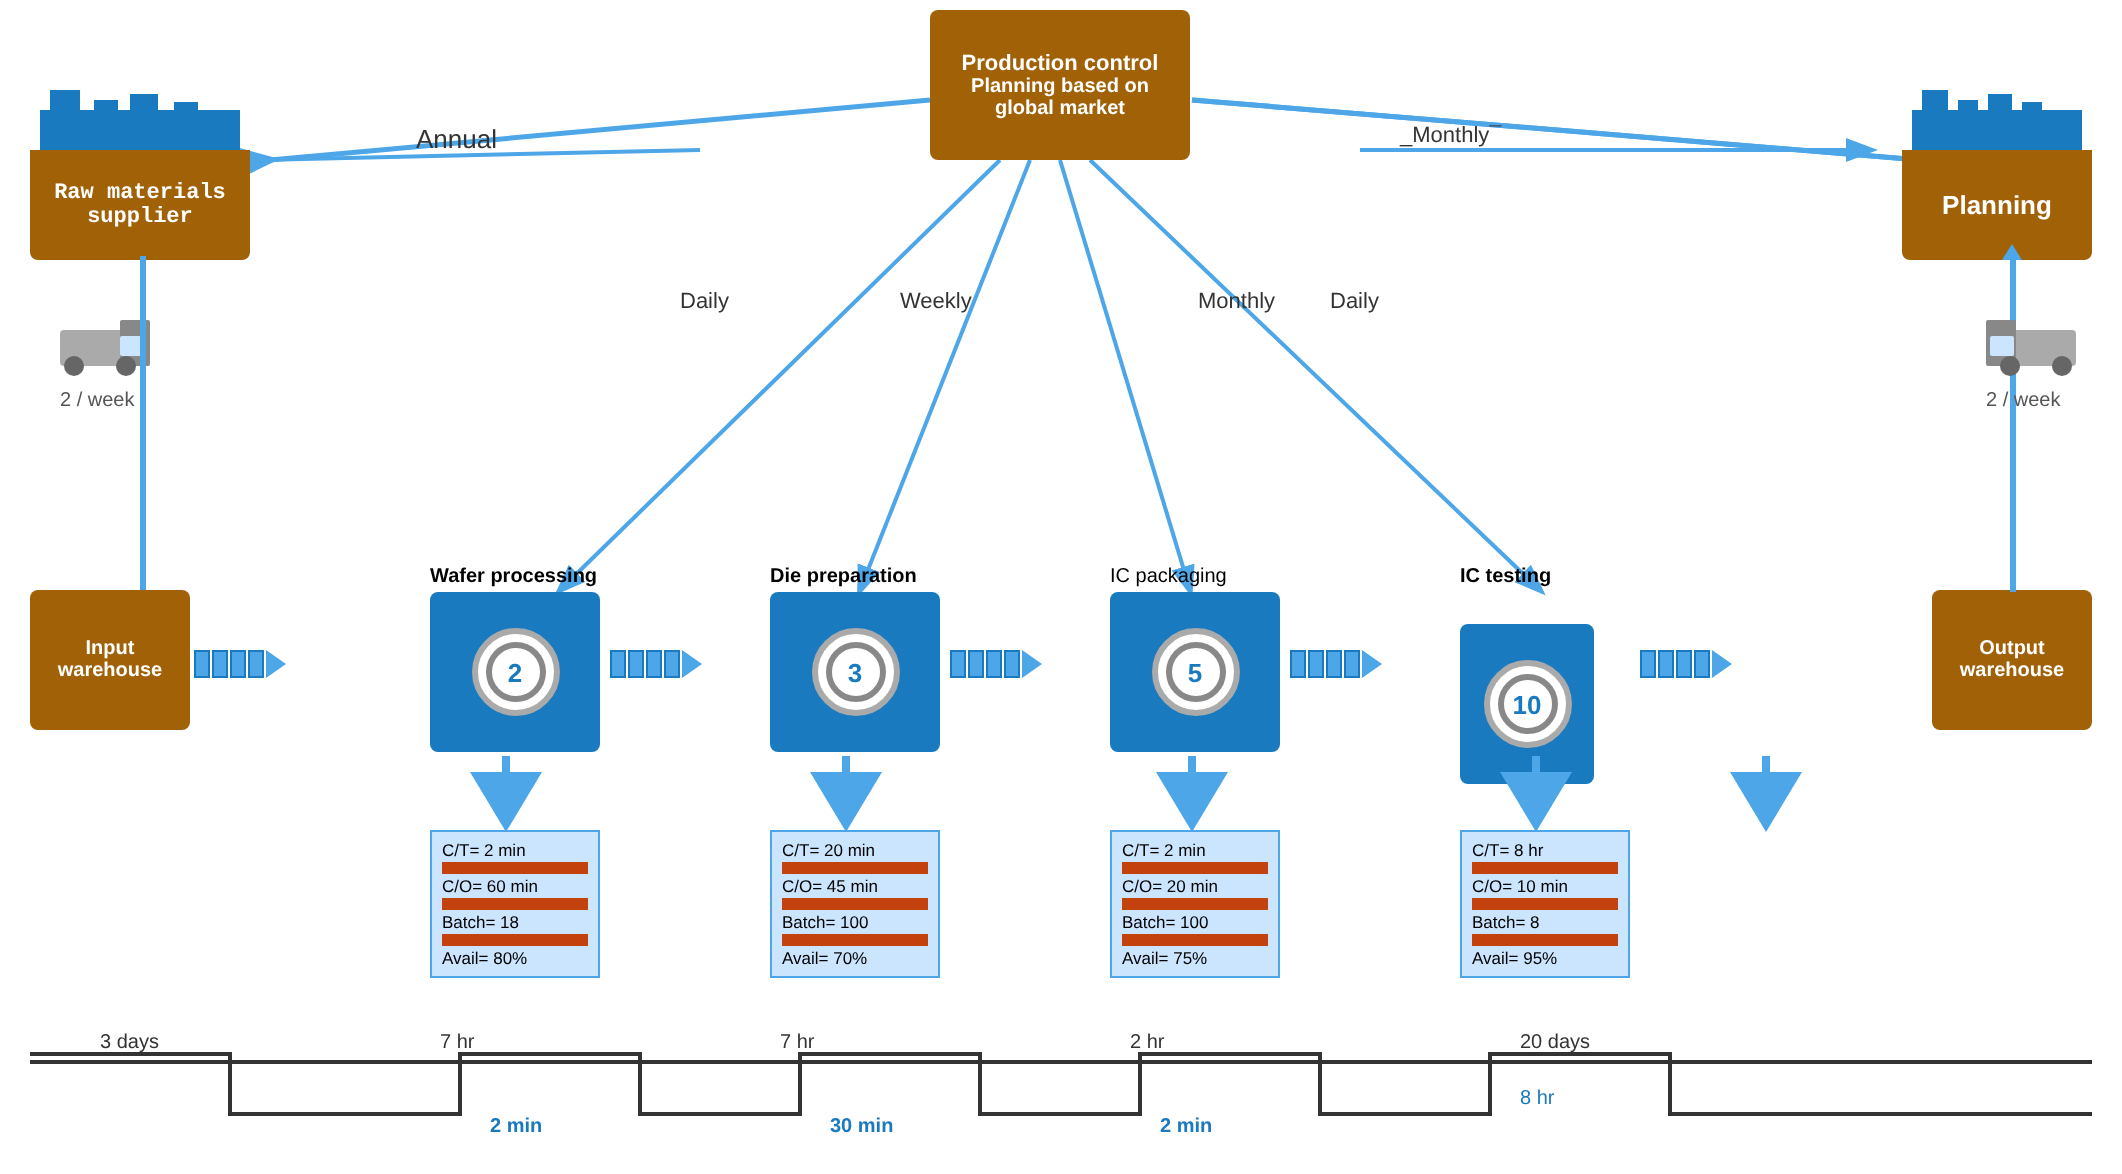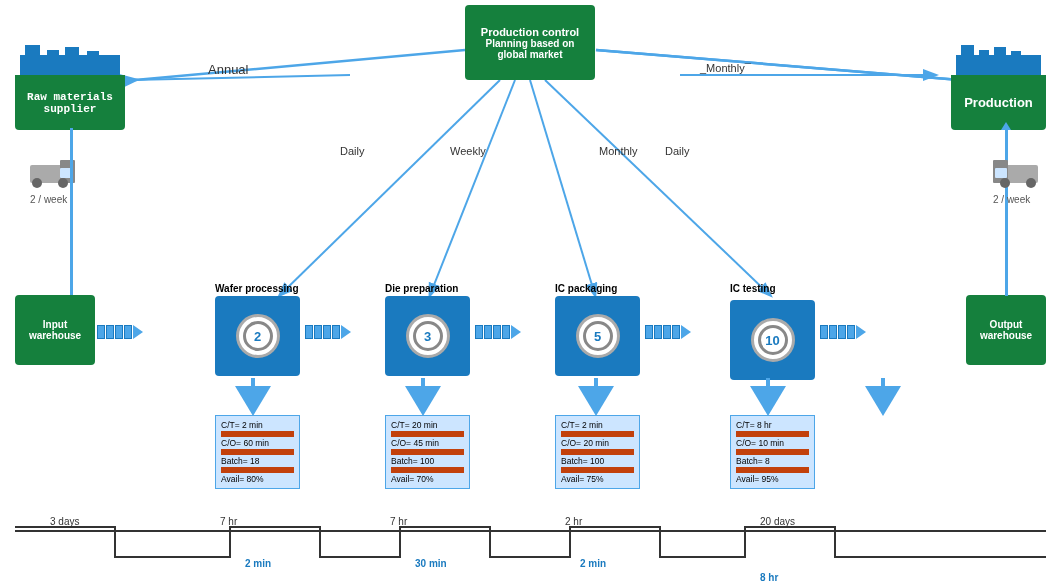--- a/index.html
+++ b/index.html
@@ -12,21 +12,21 @@
       position: relative;
     }
     .diagram {
       position: relative;
       width: 1061px;
       height: 587px;
     }
 
     
     .blue-box {
-      background: #15803d;
+      background: #a16207;
       color: white;
       border-radius: 4px;
       display: flex;
       align-items: center;
       justify-content: center;
       text-align: center;
       font-size: 11px;
       font-weight: bold;
       position: absolute;
     }
@@ -197,21 +197,21 @@
 
   <div style="position:absolute; top:45px; right:15px;">
     <svg width="95" height="30" style="display:block;">
       <rect x="5" y="10" width="85" height="20" fill="#1a7abf"></rect>
       <rect x="10" y="0" width="13" height="20" fill="#1a7abf"></rect>
       <rect x="28" y="5" width="10" height="15" fill="#1a7abf"></rect>
       <rect x="43" y="2" width="12" height="18" fill="#1a7abf"></rect>
       <rect x="60" y="6" width="10" height="14" fill="#1a7abf"></rect>
     </svg>
     <div class="blue-box" style="position:relative; width:95px; height:55px; border-radius:0 0 4px 4px;">
-      <div style="font-size:13px; font-weight:bold;">Production</div>
+      <div style="font-size:13px; font-weight:bold;">Planning</div>
     </div>
   </div>
 
   <div style="position:absolute; top:62px; left:208px; font-size:13px; color:#333;">Annual</div>
 
   <div style="position:absolute; top:62px; left:700px; font-size:11px; color:#333;">_Monthly¯</div>
 
   <div style="position:absolute; top:145px; left:340px; font-size:11px; color:#333;">Daily</div>
   <div style="position:absolute; top:145px; left:450px; font-size:11px; color:#333;">Weekly</div>
   <div style="position:absolute; top:145px; left:555px; font-size:11px; color:#333;margin-left:44px;">Monthly</div>
@@ -299,21 +299,21 @@
 
   <div class="push-arrow" style="position:absolute; top:325px; left:475px;">
     <div class="push-block"></div>
     <div class="push-block"></div>
     <div class="push-block"></div>
     <div class="push-block"></div>
     <div class="push-arrow-head"></div>
   </div>
 
   <div style="position:absolute; top:283px; left:555px;">
-    <div style="font-size:10px; font-weight:bold; color:#000;">IC packaging</div>
+    <div style="font-size:10px; font-weight:normal; color:#000;">IC packaging</div>
     <div style="position:relative; width:85px; height:80px; background:#1a7abf; border-radius:4px; display:flex; align-items:center; justify-content:center; margin-top:2px;">
       <div style="width:44px; height:44px; border-radius:50%; background:white; border:3px solid #aaa; display:flex; align-items:center; justify-content:center; position:relative;">
         <div style="width:30px; height:30px; border-radius:50%; border:3px solid #888; position:absolute;"></div>
         <span style="font-size:13px; font-weight:bold; color:#1a7abf; z-index:2; position:relative;">5</span>
       </div>
     </div>
   </div>
 
   <div style="position:absolute; top:378px; left:578px;">
     <div style="width:4px; height:8px; background:#4da6e8; margin:0 auto;"></div>
@@ -330,21 +330,21 @@
   <div class="push-arrow" style="position:absolute; top:325px; left:645px;">
     <div class="push-block"></div>
     <div class="push-block"></div>
     <div class="push-block"></div>
     <div class="push-block"></div>
     <div class="push-arrow-head"></div>
   </div>
 
   <div style="position:absolute; top:283px; left:730px;">
     <div style="font-size:10px; font-weight:bold; color:#000;">IC testing</div>
-    <div style="position:relative; width:85px; height:80px; background:#1a7abf; border-radius:4px; display:flex; align-items:center; justify-content:center; margin-top:6px;">
+    <div style="position:relative; width:67px; height:80px; background:#1a7abf; border-radius:4px; display:flex; align-items:center; justify-content:center; margin-top:18px;">
       <div style="width:44px; height:44px; border-radius:50%; background:white; border:3px solid #aaa; display:flex; align-items:center; justify-content:center; position:relative;">
         <div style="width:30px; height:30px; border-radius:50%; border:3px solid #888; position:absolute;"></div>
         <span style="font-size:13px; font-weight:bold; color:#1a7abf; z-index:2; position:relative;">10</span>
       </div>
     </div>
   </div>
 
   <div style="position:absolute; top:378px; left:750px;">
     <div style="width:4px; height:8px; background:#4da6e8; margin:0 auto;"></div>
     <div style="width:0; height:0; border-left:18px solid transparent; border-right:18px solid transparent; border-top:30px solid #4da6e8;"></div>
@@ -403,15 +403,15 @@
   <div style="position:absolute; bottom:60px; left:760px; font-size:10px; color:#333;">20 days</div>
 
   <svg style="position:absolute; bottom:15px; left:15px; width:1031px; height:50px;">
 
     <polyline points="0,5 100,5 100,35 215,35 215,5 305,5 305,35 385,35 385,5 475,5 475,35 555,35 555,5 645,5 645,35 730,35 730,5 820,5 820,35 1031,35" fill="none" stroke="#333" stroke-width="2"></polyline>
   </svg>
 
   <div style="position:absolute; bottom:18px; left:245px; font-size:10px; color:#1a7abf; font-weight:bold;">2 min</div>
   <div style="position:absolute; bottom:18px; left:415px; font-size:10px; color:#1a7abf; font-weight:bold;">30 min</div>
   <div style="position:absolute; bottom:18px; left:580px; font-size:10px; color:#1a7abf; font-weight:bold;">2 min</div>
-  <div style="position:absolute; bottom:4px; left:760px; font-size:10px; color:#1a7abf; font-weight:bold;">8 hr</div>
+  <div style="position:absolute; bottom:32px; left:760px; font-size:10px; color:#1a7abf; font-weight:normal;">8 hr</div>
 
 </div>
 
 </body></html>

